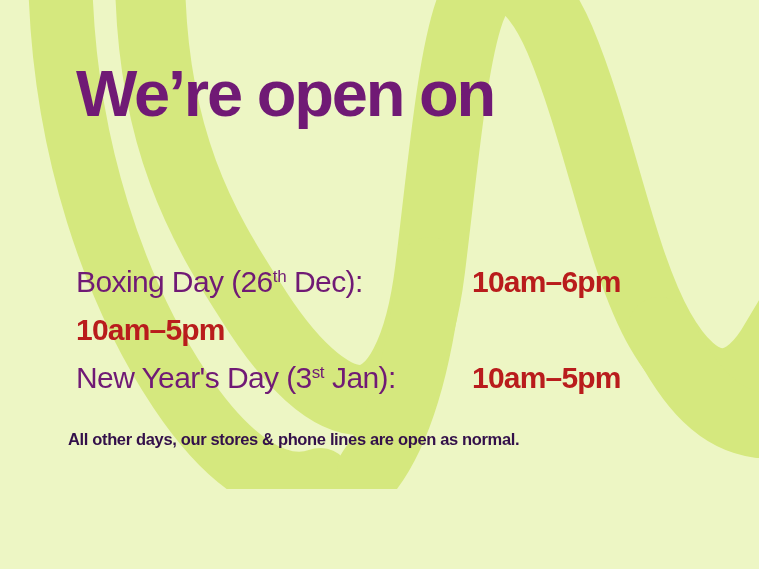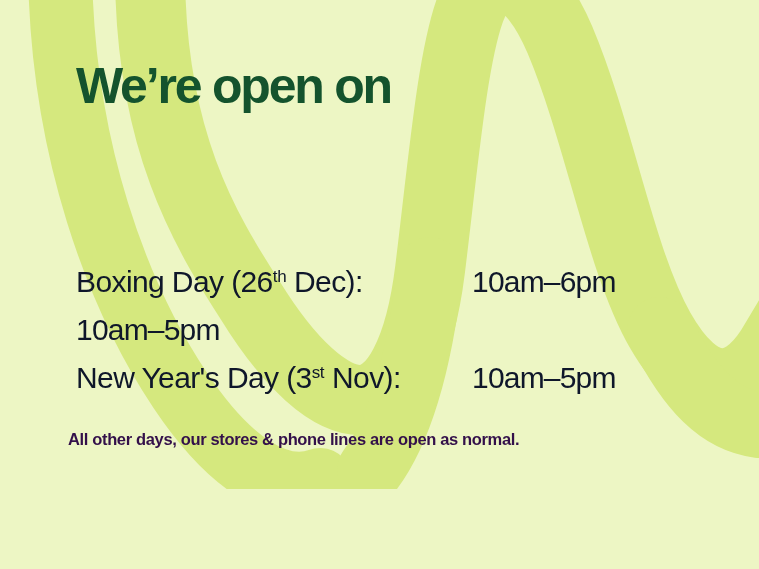--- a/index.html
+++ b/index.html
@@ -31,22 +31,22 @@
   }
   .content {
     position: relative;
     z-index: 2;
   }
   .headline {
     position: absolute;
     left: 76px;
     top: 62px;
     width: 620px;
-    color: #14532d;
-    font-size: 50px;
+    color: #701a75;
+    font-size: 65px;
     line-height: 0.99;
     font-weight: bold;
     letter-spacing: -2.2px;
     font-family: "Liberation Sans", sans-serif;
   }
   .headline .line {
     display: block;
     white-space: nowrap;
   }
   .hours {
@@ -54,38 +54,38 @@
     left: 76px;
     top: 265px;
     width: 610px;
   }
   .hours-row {
     display: flex;
     align-items: baseline;
     height: 48px;
   }
   .hours-label {
-    color: #0f172a;
+    color: #701a75;
     font-size: 30px;
     font-weight: normal;
     letter-spacing: -0.6px;
     width: 396px;
     white-space: nowrap;
   }
   .hours-label sup {
     font-size: 17px;
     vertical-align: baseline;
     position: relative;
     top: -10px;
     letter-spacing: -0.3px;
   }
   .hours-value {
-    color: #0f172a;
+    color: #b91c1c;
     font-size: 30px;
-    font-weight: normal;
+    font-weight: bold;
     letter-spacing: -0.8px;
     white-space: nowrap;
   }
   .note {
     position: absolute;
     left: 68px;
     top: 430px;
     color: #33104A;
     font-size: 16.5px;
     font-weight: bold;
@@ -117,21 +117,21 @@
       <div class="hours-row">
         <div class="hours-label"><span>Boxing Day (26</span><sup>th</sup><span> Dec):</span></div>
         <div class="hours-value">10am–6pm</div>
       </div>
 
       <div class="hours-row">
         <div class="hours-value">10am–5pm</div>
       </div>
 
       <div class="hours-row">
-        <div class="hours-label"><span>New Year's Day (3</span><sup>st</sup><span> Nov):</span></div>
+        <div class="hours-label"><span>New Year's Day (3</span><sup>st</sup><span> Jan):</span></div>
         <div class="hours-value">10am–5pm</div>
       </div>
 
     </div>
 
     <div class="note">All other days, our stores &amp; phone lines are open as normal.</div>
 
   </div>
 </div>
 

